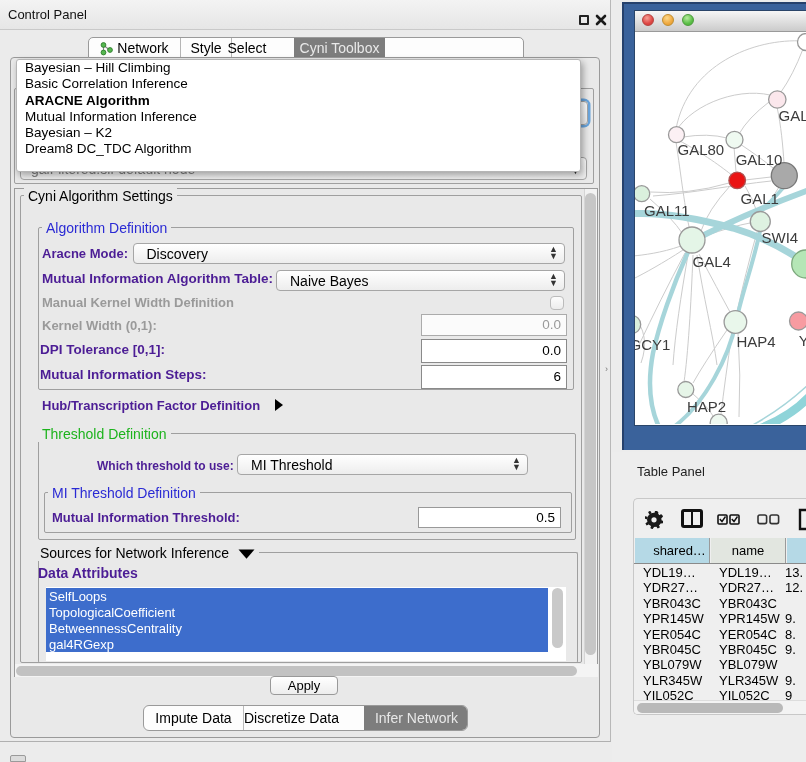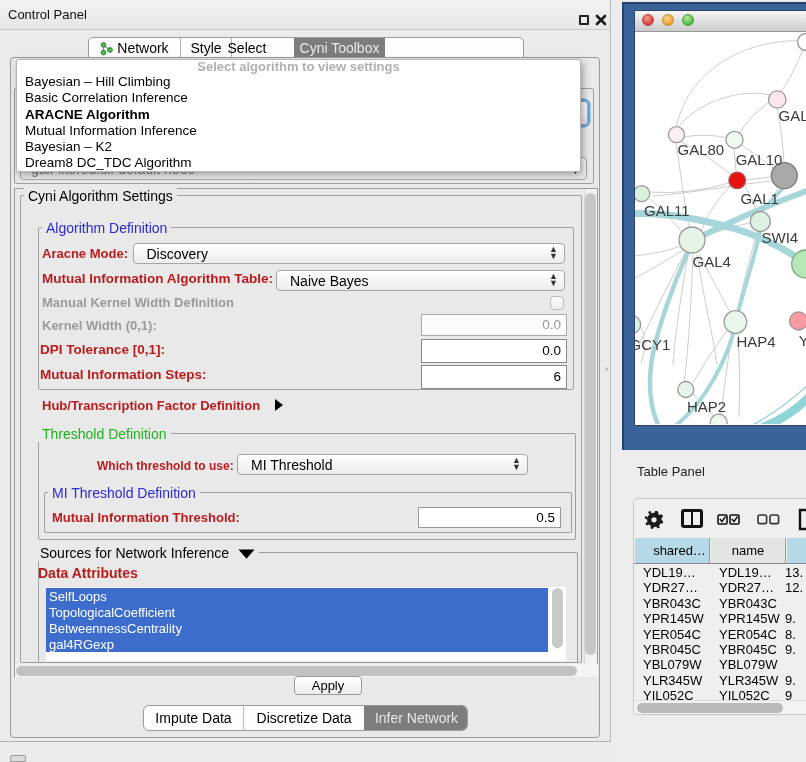--- a/index.html
+++ b/index.html
@@ -14,21 +14,21 @@
 .wbtn { position:absolute; top:13px; }
 
 #tabpane { left:10px; top:57px; width:590px; height:681px; background:#e9e9e9; border:1px solid #9a9a9a; border-radius:4px; }
 
 .combo { position:absolute; background:linear-gradient(#ffffff,#ededed); border:1px solid #a6a6a6; border-radius:4px; font-size:14px; color:#000; }
 .combo .ct { position:absolute; left:10px; top:2px; }
 .combo .ar { position:absolute; right:4px; top:2px; width:13px; height:15px; font-size:9px; color:#333; line-height:7px; text-align:center; }
 .field { position:absolute; background:#fff; font-size:13px; color:#000; text-align:right; }
 .grouplab { position:absolute; font-size:14px; background:#e9e9e9; padding:0 4px; }
 .groupbox { position:absolute; border:1px solid #9f9f9f; border-radius:2px; }
-.lab { position:absolute; font-size:13px; color:#b91c1c; }
+.lab { position:absolute; font-size:13px; color:#4c1d95; }
 </style>
 </head>
 <body>
 <div class="abs" id="cpwin">
   <div class="abs" id="cptitle">
       <span class="t">Control Panel</span>
     </div>
   <div class="wbtn" style="left:579px; top:14.5px; width:10px; height:10px; border:2px solid #222; border-radius:1px;"></div>
   <svg class="wbtn" style="left:595px; top:13.5px;" width="12" height="12" viewBox="0 0 12 12">
       <path d="M2 2 L10 10 M10 2 L2 10" stroke="#1a1a1a" stroke-width="2.6" stroke-linecap="round"></path>
@@ -119,31 +119,30 @@
   <div class="abs" style="left:46px; top:587px; width:520px; height:74px; background:#fff;"></div>
   <div class="abs" style="left:46px; top:587.5px; width:502px; height:64px; background:#3d6dcc; color:#fff; font-size:13px; padding:1px 0 0 3px; line-height:16px;">SelfLoops<br>TopologicalCoefficient<br>BetweennessCentrality<br>gal4RGexp</div>
   <div class="abs" style="left:552px; top:588px; width:11px; height:60px; background:#c9c9c9; border-radius:6px;"></div>
 
   <div class="abs" style="left:15px; top:664px; width:583px; height:13px; background:#f4f4f4;"></div>
   <div class="abs" style="left:16px; top:666px; width:561px; height:10px; background:#c2c2c2; border-radius:5px;"></div>
 
   <div class="abs" style="left:584px; top:189px; width:13px; height:475px; background:#f2f2f2; border-left:1px solid #d5d5d5;"></div>
   <div class="abs" style="left:585px; top:193px; width:11px; height:462px; background:#c6c6c6; border-radius:6px;"></div>
 
-  <div class="abs" style="left:270px; top:676px; width:68px; height:19px; background:linear-gradient(#ffffff,#ededed); border:1px solid #999; border-radius:4px; text-align:center; font-size:13px; line-height:17px;margin-left:24px;">Apply</div>
+  <div class="abs" style="left:270px; top:676px; width:68px; height:19px; background:linear-gradient(#ffffff,#ededed); border:1px solid #999; border-radius:4px; text-align:center; font-size:13px; line-height:17px;">Apply</div>
 
   <div class="abs" style="left:143px; top:705px; width:325px; height:26px; background:#fdfdfd; border:1px solid #9a9a9a; border-radius:6px; overflow:hidden; font-size:14px;">
     <div class="abs" style="left:0; top:0; width:100px; height:26px; text-align:center; line-height:25px; border-right:1px solid #bbb;">Impute Data</div>
-    <div class="abs" style="left:100px; top:0; width:120px; height:26px; text-align:center; line-height:25px;">Discretize Data</div>
+    <div class="abs" style="left:100px; top:0; width:120px; height:26px; line-height:25px;">Discretize Data</div>
     <div class="abs" style="left:220px; top:0; width:105px; height:26px; text-align:center; line-height:25px; background:#7d7d7d; color:#e8e8e8;">Infer Network</div>
   </div>
 </div>
 
 <div class="abs" id="popup" style="left:16px; top:59px; width:565px; height:113px; background:#fff; border:1px solid #b5b5b5; border-radius:3px; box-shadow:2px 3px 7px rgba(0,0,0,0.35); font-size:13px;">
-  <div style="text-align:center; color:#b0b0b0; font-weight:bold; height:14px; line-height:14px;">Select algorithm to view settings</div>
   <div style="padding-left:8px; line-height:16.3px; color:#000; font-size:13.5px;">Bayesian – Hill Climbing<br>Basic Correlation Inference<br><span class="b">ARACNE Algorithm</span><br>Mutual Information Inference<br>Bayesian – K2<br>Dream8 DC_TDC Algorithm</div>
 </div>
 
 <div class="abs" id="desktop" style="left:621.5px; top:2px; width:184.5px; height:448px; background:#3a629b; border-left:2.8px solid #26416c; border-top:2px solid #26416c;"></div>
 
 <div class="abs" id="netwin" style="left:634px; top:10px; width:172px; height:416px; border:1.5px solid #2a4569; border-right:none; background:#fff;">
   <div class="abs" style="left:0; top:0; width:100%; height:21px; background:linear-gradient(#f6f6f6,#cbcbcb); border-bottom:1px solid #9a9a9a;">
     <div class="abs" style="left:7px; top:3px; width:12px; height:12px; border-radius:6px; background:radial-gradient(circle at 40% 30%, #f6a096, #df4744 60%, #c63a36); border:0.5px solid #b5423e;"></div>
     <div class="abs" style="left:27px; top:3px; width:12px; height:12px; border-radius:6px; background:radial-gradient(circle at 40% 30%, #fbd88a, #f0a93f 60%, #d9952f); border:0.5px solid #c08e2f;"></div>
     <div class="abs" style="left:46.5px; top:3px; width:12px; height:12px; border-radius:6px; background:radial-gradient(circle at 40% 30%, #b6eb9e, #5cbf48 60%, #47a837); border:0.5px solid #4d9c3c;"></div>

